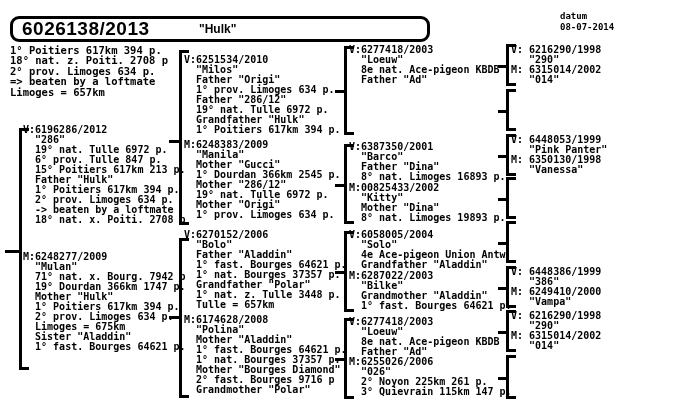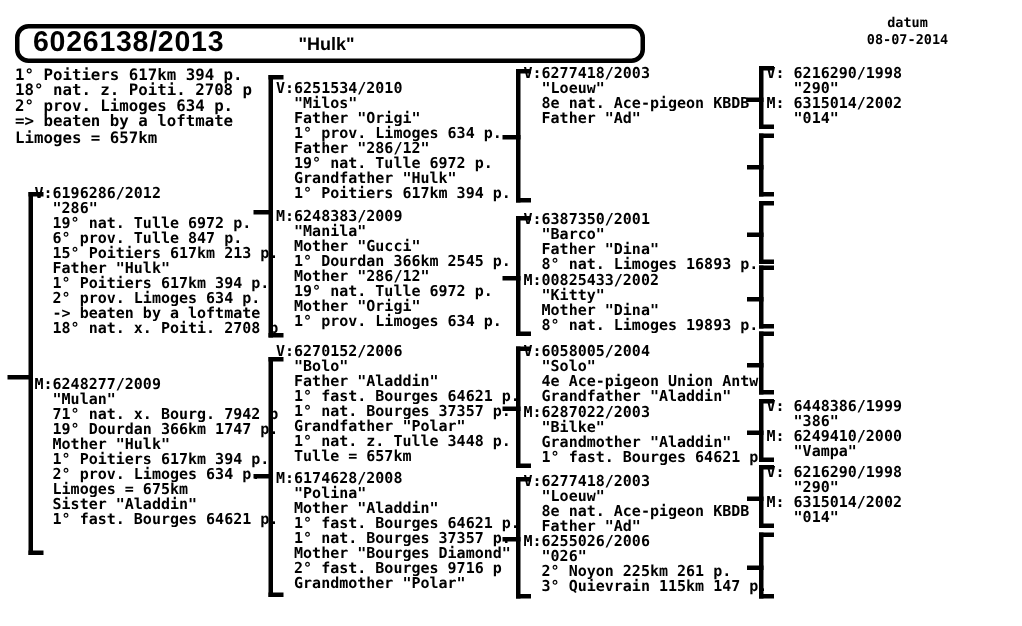--- a/index.html
+++ b/index.html
@@ -24,21 +24,21 @@
     font-family:Liberation Sans, sans-serif;
     font-size:19px;font-weight:bold;letter-spacing:0.5px;
     margin-left:9px;
   }
   .pigeon-name{
     position:absolute;left:186px;top:3px;
     font-family:"Liberation Sans","DejaVu Sans",sans-serif;
     font-size:12px;font-weight:bold;
   }
   .datum{
-    position:absolute;left:560px;top:11px;width:90px;text-align:center;
+    position:absolute;left:560px;top:11px;width:90px;
     font-size:9px;line-height:11px;
   }
   .bar{position:absolute;background:#000;}
 </style>
 </head>
 <body>
 
 <div class="page">
 
   <div class="title-box">
@@ -136,20 +136,24 @@
   Father "Ad"</div>
   <div class="pb" style="left:349px;top:357px">M:6255026/2006
   "026"
   2° Noyon 225km 261 p.
   3° Quievrain 115km 147 p.</div>
 
   <div class="pb" style="left:511px;top:45px">V: 6216290/1998
    "290"
 M: 6315014/2002
    "014"</div>
+  <div class="pb" style="left:511px;top:135px">V: 6448053/1999
+   "Pink Panter"
+M: 6350130/1998
+   "Vanessa"</div>
   <div class="pb" style="left:511px;top:267px">V: 6448386/1999
    "386"
 M: 6249410/2000
    "Vampa"</div>
   <div class="pb" style="left:511px;top:311px">V: 6216290/1998
    "290"
 M: 6315014/2002
    "014"</div>
 
   <div id="brackets">

